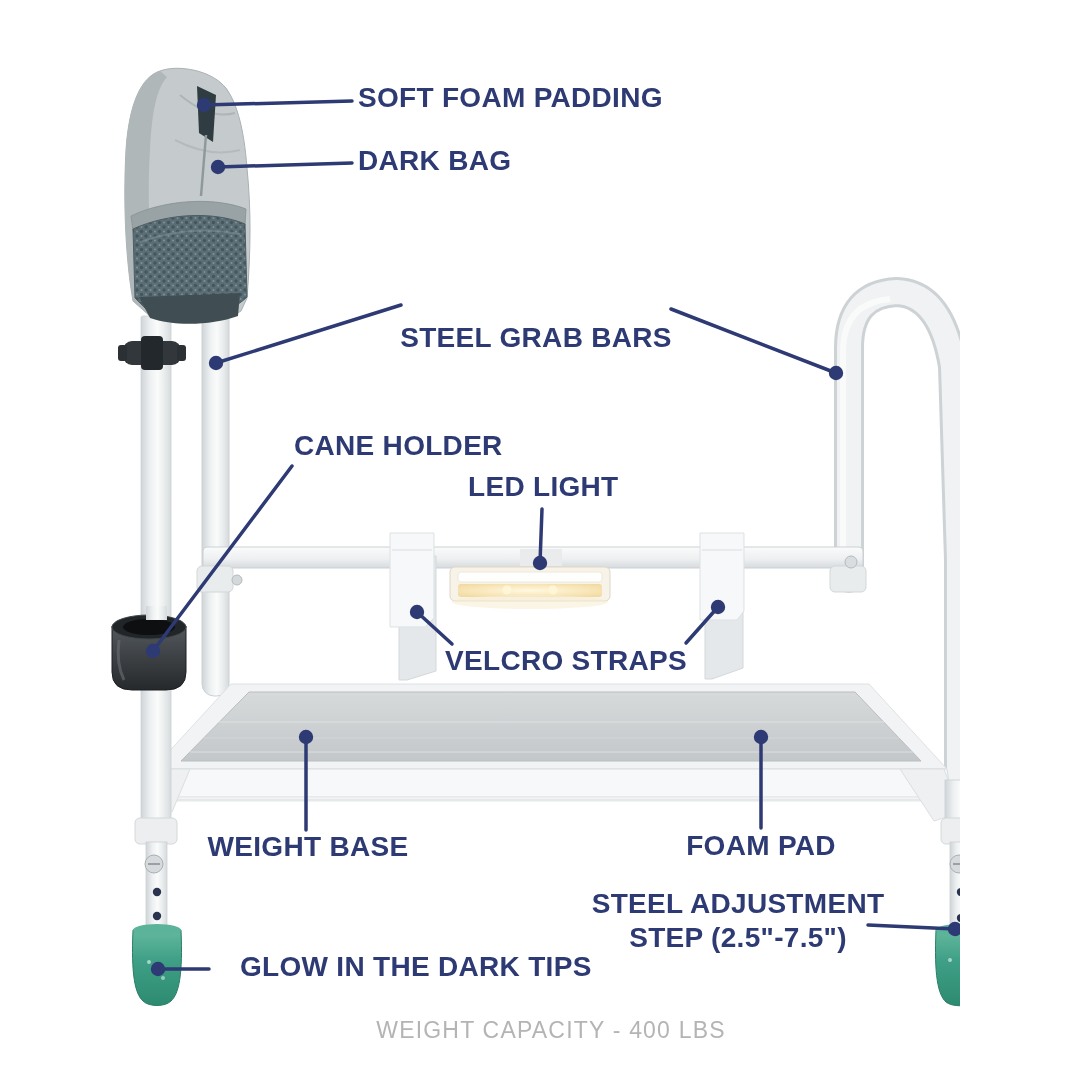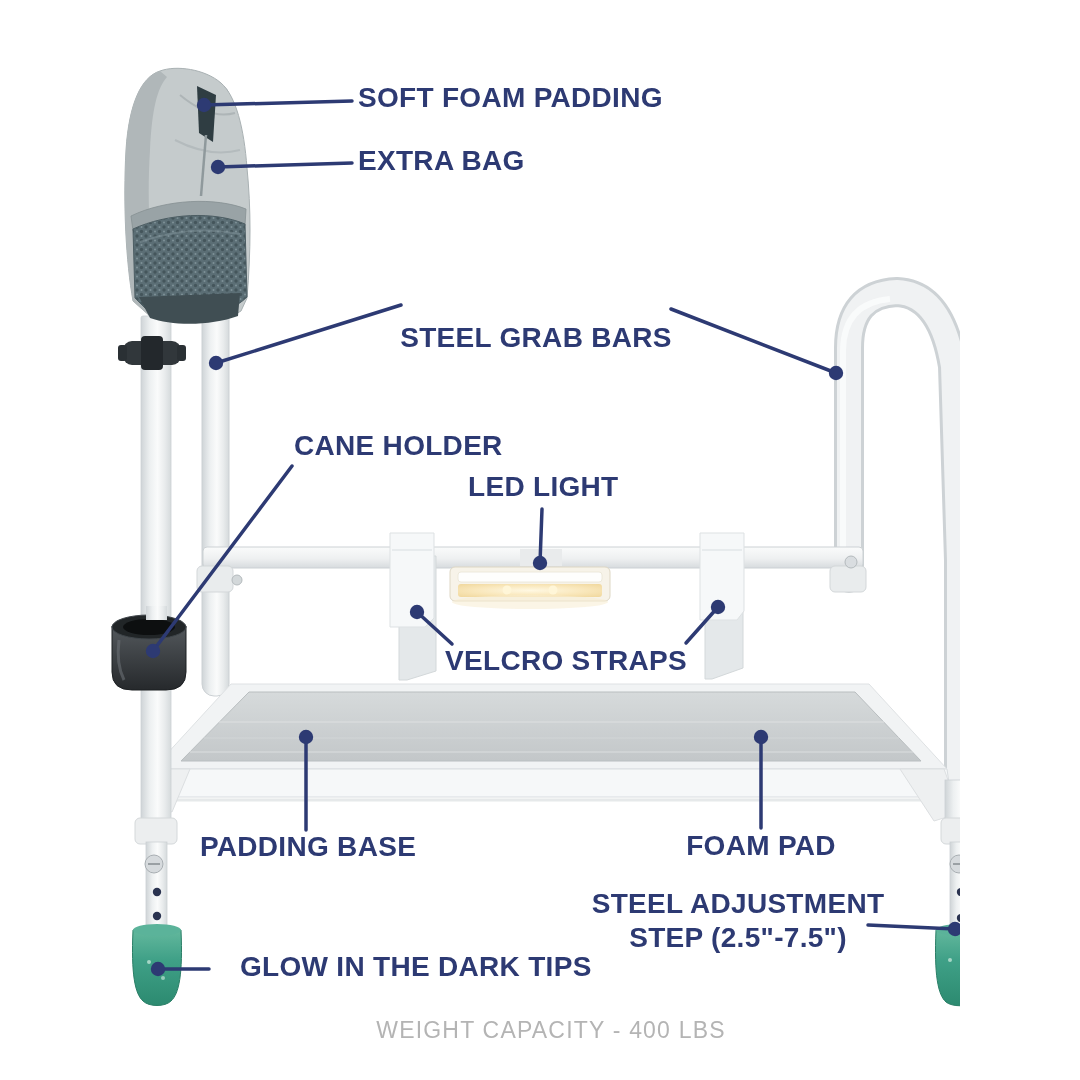--- a/index.html
+++ b/index.html
@@ -197,27 +197,27 @@
     <circle cx="417" cy="612" r="7.2"></circle>
         <circle cx="718" cy="607" r="7.2"></circle>
     <circle cx="306" cy="737" r="7.2"></circle>
         <circle cx="761" cy="737" r="7.2"></circle>
     <circle cx="955" cy="929" r="7.2"></circle>
         <circle cx="158" cy="969" r="7.2"></circle>
   </g>
 </svg>
 
   <div class="callout" style="left:358px;top:83px;">SOFT FOAM PADDING</div>
-  <div class="callout" style="left:358px;top:146px;">EXTRA BAG</div>
+  <div class="callout" style="left:358px;top:146px;">DARK BAG</div>
   <div class="callout center" style="left:536px;top:285px;margin-top:38px;">STEEL GRAB BARS</div>
   <div class="callout" style="left:294px;top:431px;">CANE HOLDER</div>
   <div class="callout" style="left:468px;top:472px;">LED LIGHT</div>
   <div class="callout center" style="left:566px;top:646px;">VELCRO STRAPS</div>
   <div class="callout center two-line lh32" style="left:308px;top:831px;">
-    <span>PADDING BASE</span>
+    <span>WEIGHT BASE</span>
   </div>
   <div class="callout center" style="left:761px;top:831px;">FOAM PAD</div>
   <div class="callout center two-line lh34" style="left:738px;top:887px;">
     <span>STEEL ADJUSTMENT</span>
     <span>STEP (2.5"-7.5")</span>
   </div>
   <div class="callout" style="left:218px;top:952px;margin-left:22px;">GLOW IN THE DARK TIPS</div>
 
   <div class="footnote" style="left:551px;top:1017px;text-align:right;">WEIGHT CAPACITY - 400 LBS</div>
 </div>

